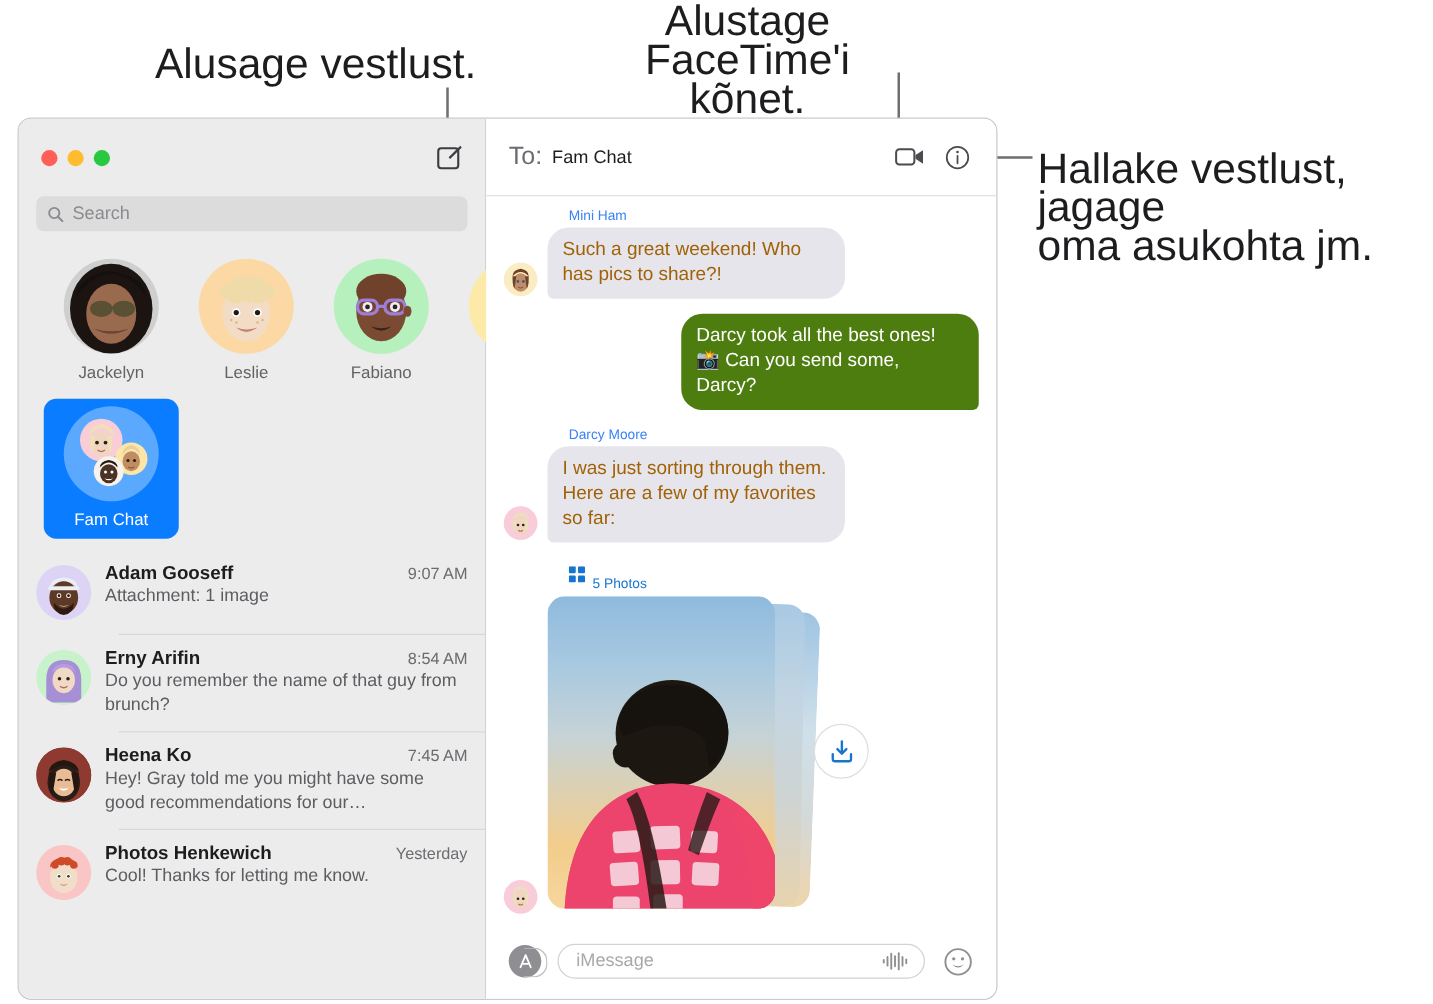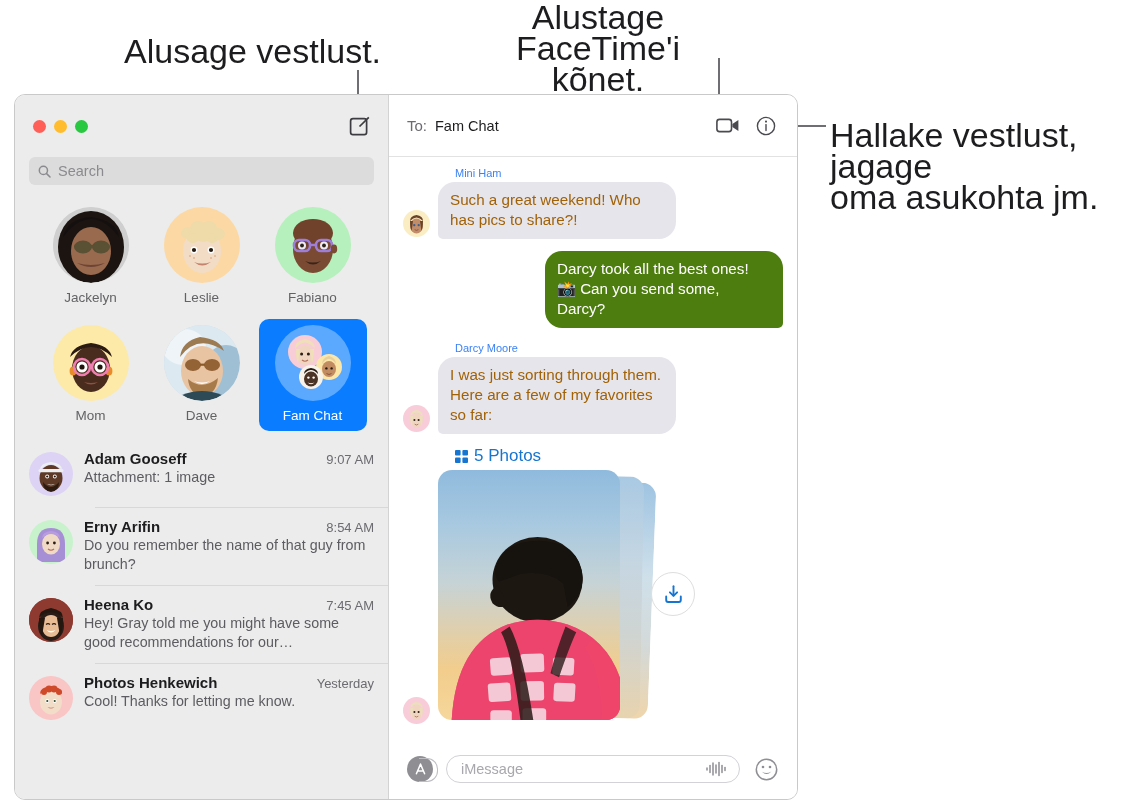--- a/index.html
+++ b/index.html
@@ -71,21 +71,21 @@
     gap: 7px; padding: 0 9px;
   }
   #search-field .ph {
     color: #8b8b8f; font-size: 14.5px;
   }
 
   
   #pinned {
     padding: 16px 20px 6px 20px;
     display: grid;
-    grid-template-columns: repeat(3, 1fr);
+    grid-template-columns: repeat(5, 1fr);
     row-gap: 6px;
     justify-items: center;
   }
   .pin {
     width: 108px;
     display: flex; flex-direction: column; align-items: center;
     padding: 6px 0 8px 0;
     border-radius: 10px;
   }
   .pin.selected { background: #0a7cff; }
@@ -138,21 +138,21 @@
     background: #ffffff;
     display: flex; flex-direction: column;
     position: relative;
   }
   #chat-header {
     height: 62px; flex: 0 0 62px;
     border-bottom: 1px solid #e2e2e2;
     display: flex; align-items: center;
     padding: 0 16px 0 18px; gap: 8px;
   }
-  #chat-header .to-label { font-size: 15px; color: #6b6b70; }
+  #chat-header .to-label { font-size: 20px; color: #6b6b70; }
   #chat-header .to-value { font-size: 14.5px; color: #1d1d1f; }
   #chat-header .spacer { flex: 1; }
   .hdr-icon {
     width: 30px; height: 28px;
     display: flex; align-items: center; justify-content: center;
   }
 
   #messages {
     flex: 1; overflow: hidden;
     padding: 10px 14px 4px 14px;
@@ -193,21 +193,21 @@
     border-bottom-left-radius: 12px;
     clip-path: polygon(0% 100%, 100% 100%, 0% 0%);
     z-index: -1;
   }
 
   
   .photos-label {
     display: flex; align-items: center; gap: 6px;
     margin-left: 52px; margin-top: 6px; margin-bottom: 4px;
   }
-  .photos-label .txt { color: #1675d1; font-size: 17px; }
+  .photos-label .txt { color: #1675d1; font-size: 11px; margin-top: 15px; }
   .grid-icon { width: 13px; height: 13px; display: block; }
 
   .attach-row { display: flex; align-items: flex-end; gap: 8px; position: relative; }
   .photo-stack {
     position: relative; width: 206px; height: 258px;
     margin-left: 0;
   }
   .stack-card {
     position: absolute; border-radius: 14px; overflow: hidden;
     top: 0; height: 248px;

